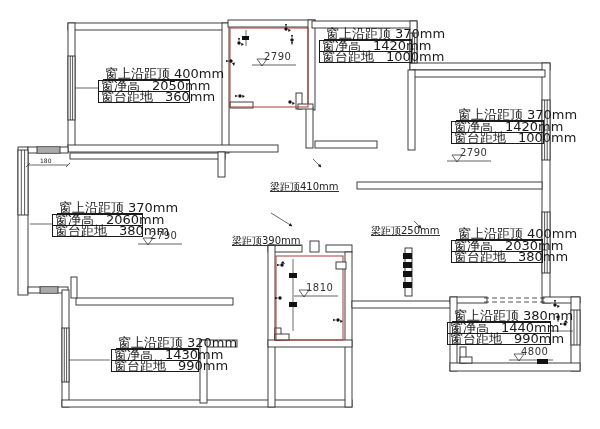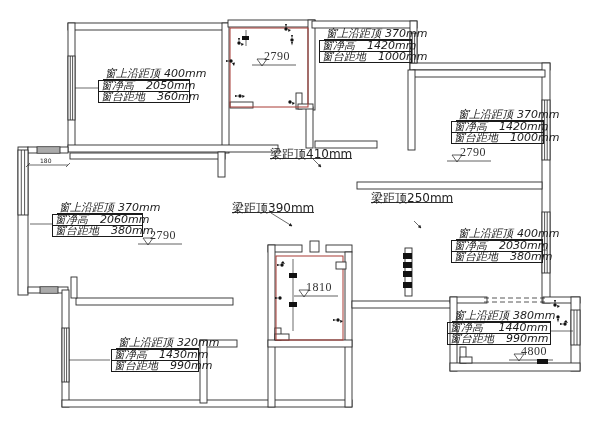--- a/index.html
+++ b/index.html
@@ -6,29 +6,29 @@
   #plan{position:relative;width:600px;height:429px;background:#ffffff;overflow:hidden;
         font-family:"DejaVu Sans",sans-serif;color:#1a1a1a;}
   #linework{position:absolute;left:0;top:0;}
   .wall{fill:#ffffff;stroke:#2b2b2b;stroke-width:0.9;}
   .winline{stroke:#2b2b2b;stroke-width:0.8;fill:none;}
   .red{fill:none;stroke:#a83a35;stroke-width:1;}
   .lead{stroke:#2b2b2b;stroke-width:0.7;fill:none;}
   .lvl{stroke:#3a3a3a;stroke-width:0.8;fill:none;}
   .fx{fill:#111;}
   .tick{fill:#111;}
-  .ann{position:absolute;font-size:11px;line-height:10px;font-style:italic;}
+  .ann{position:absolute;font-size:13px;line-height:10px;}
   .ann .l1{display:flex;justify-content:space-between;gap:4px;border-bottom:1px solid #1a1a1a;
            padding:0 2px;margin-left:5px;white-space:nowrap;}
   .ann .box{border:1px solid #1a1a1a;}
   .ann .row{display:flex;justify-content:space-between;gap:12px;padding:0 2px;white-space:nowrap;}
   .ann .row.first{border-bottom:1px solid #1a1a1a;}
-  .beam{position:absolute;font-size:12px;line-height:8px;color:#222;
-        border-bottom:1px solid #333;white-space:nowrap;}
-  .level{position:absolute;font-size:12px;line-height:9px;color:#333;letter-spacing:0.5px;font-family:Liberation Serif, serif;}
+  .beam{position:absolute;font-size:10px;line-height:8px;color:#222;
+        border-bottom:1px solid #333;white-space:nowrap;margin-top:33px;}
+  .level{position:absolute;font-size:10px;line-height:9px;color:#333;letter-spacing:0.5px;}
   .dim{position:absolute;font-size:6px;line-height:7px;color:#222;}
 </style>
 </head>
 <body>
 
 <div id="plan">
 
 <svg id="linework" width="600" height="429" viewBox="0 0 600 429">
   <defs>
     <marker id="ah" viewBox="0 0 6 6" refX="5" refY="3" markerWidth="5" markerHeight="5" orient="auto">

